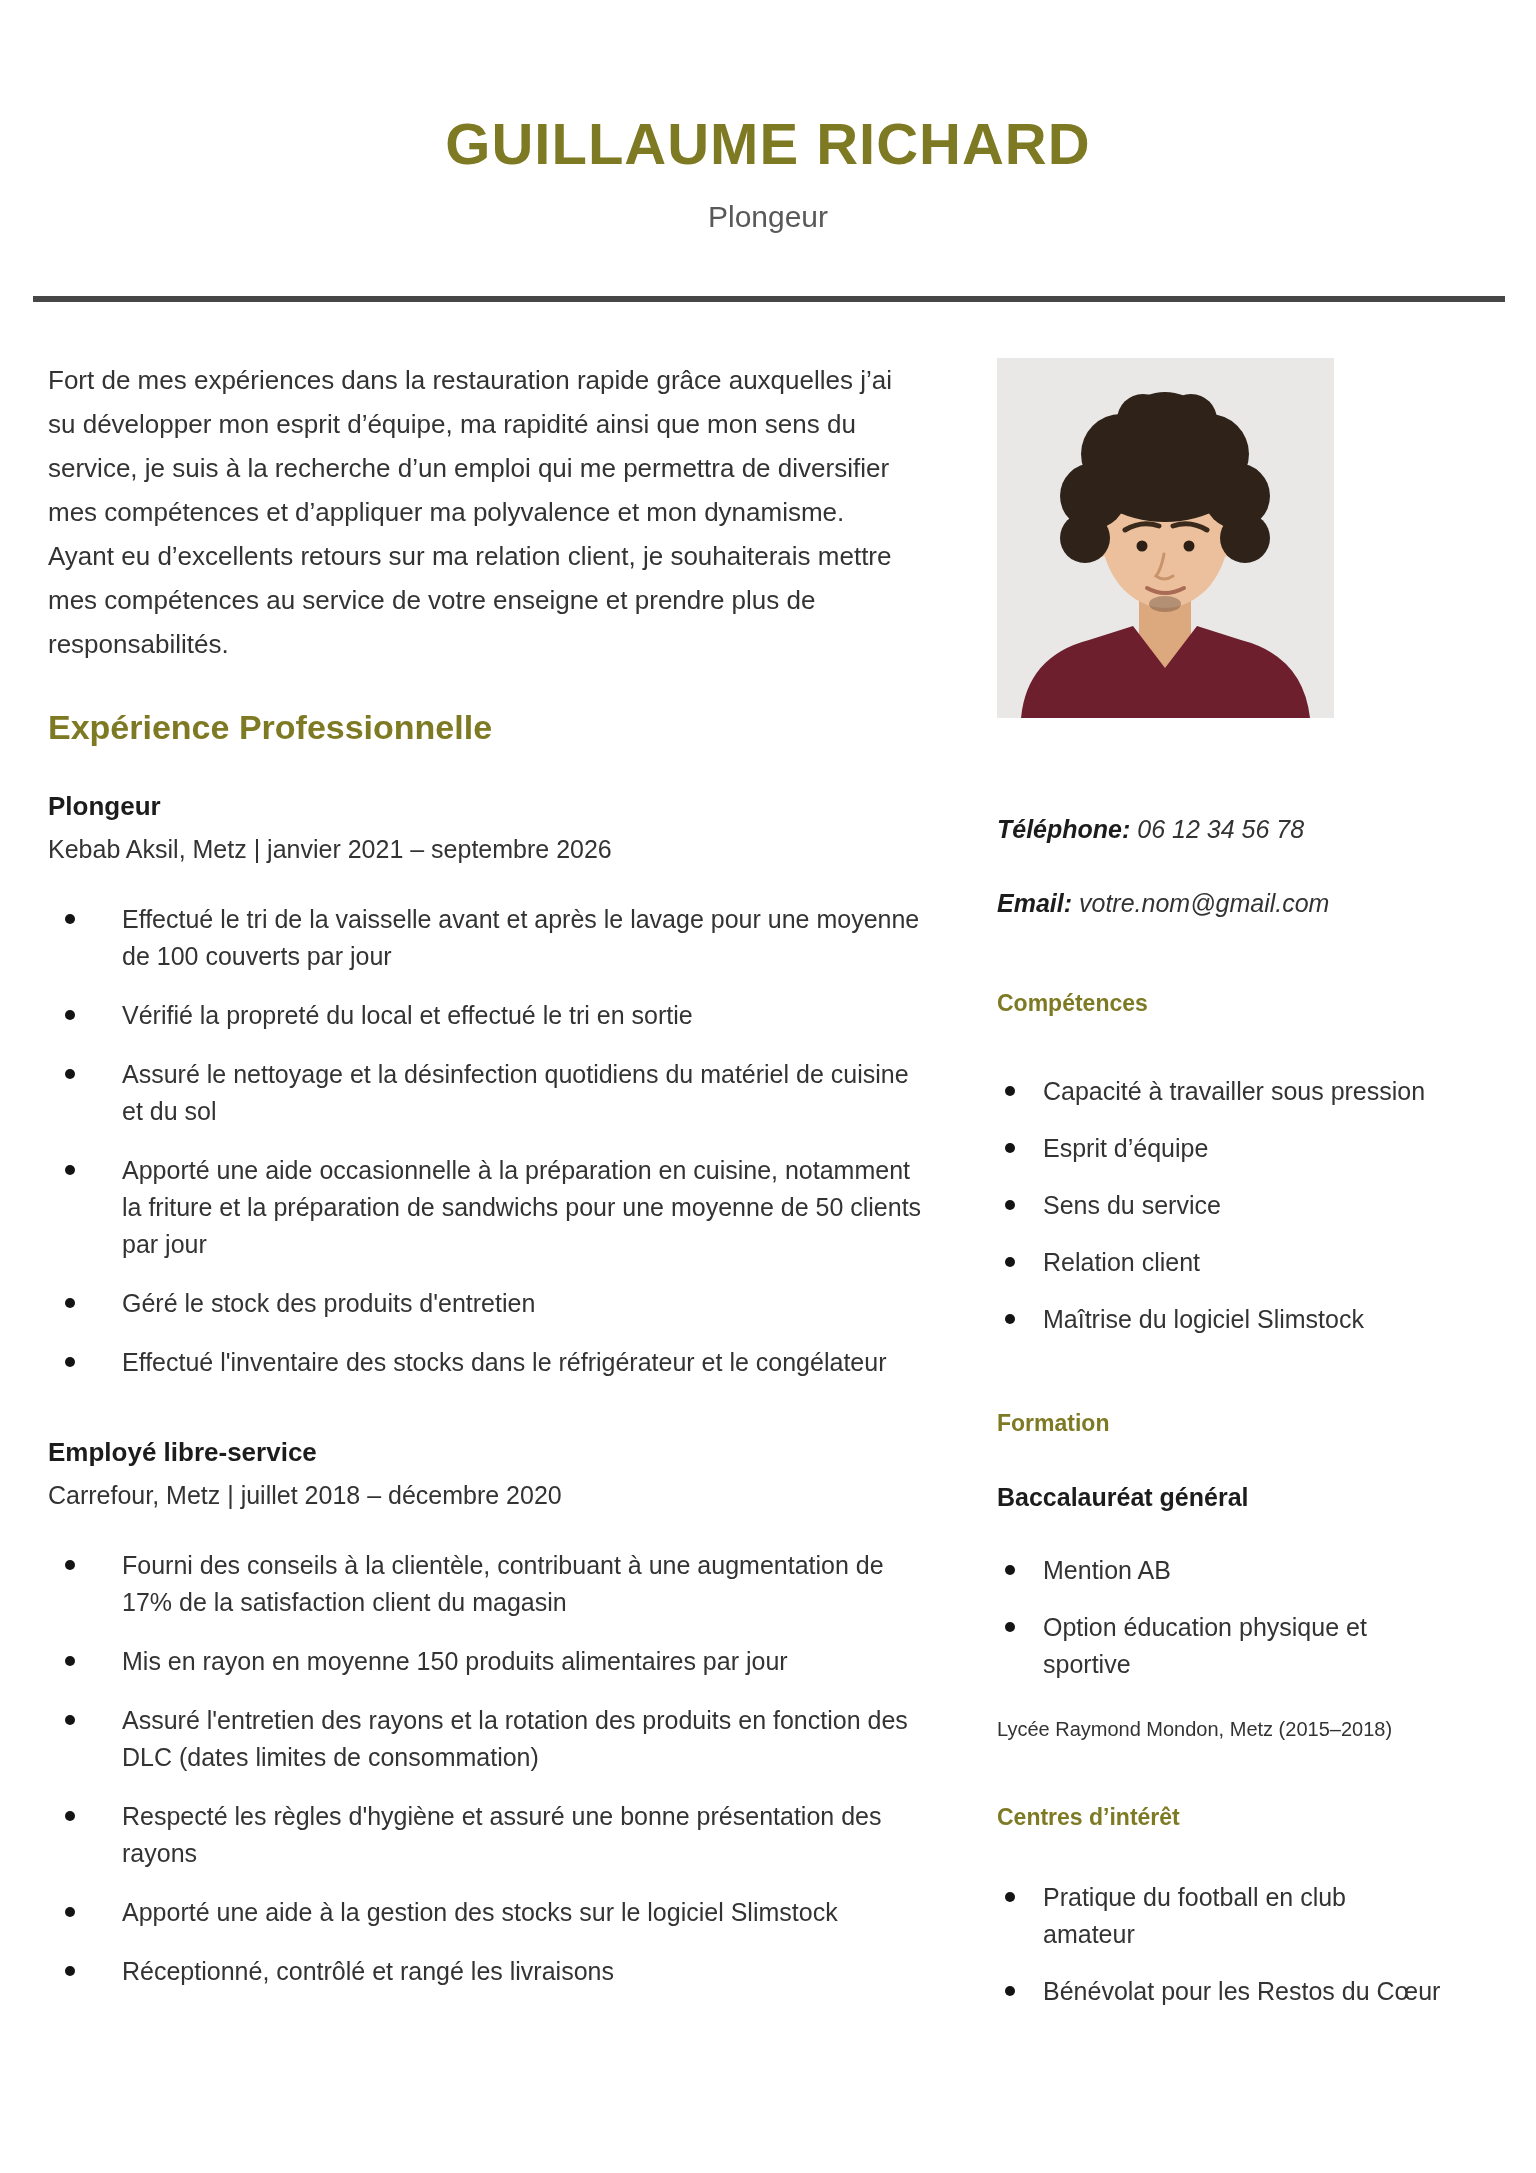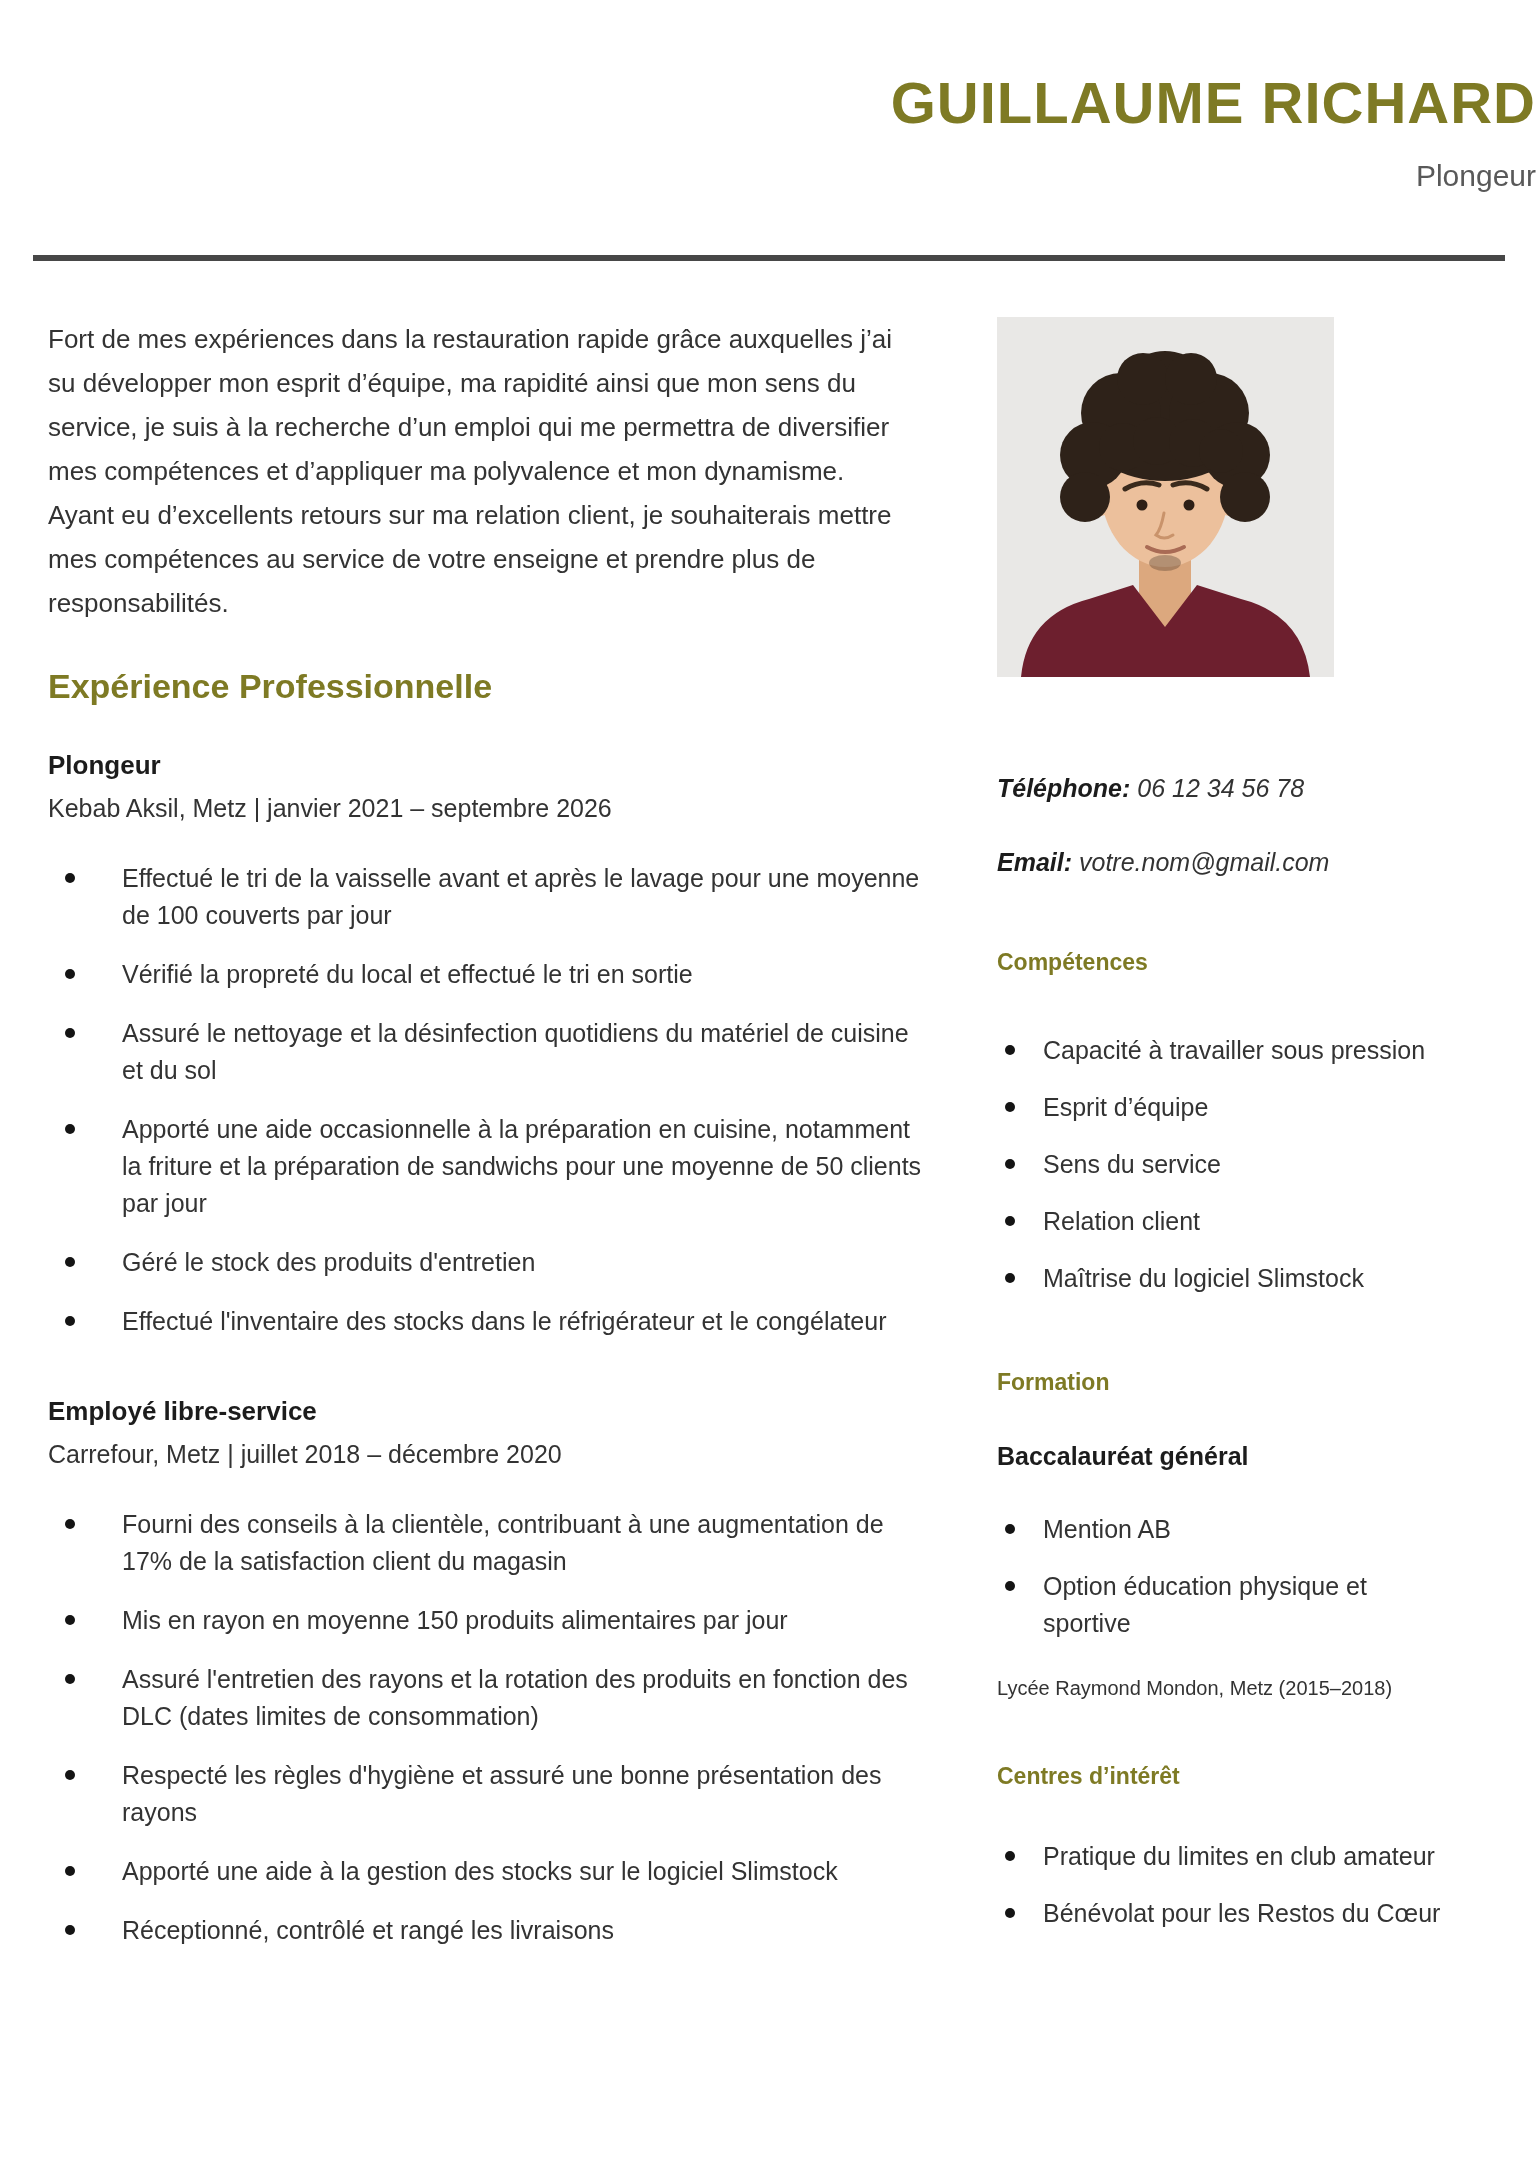--- a/index.html
+++ b/index.html
@@ -22,21 +22,21 @@
     position:relative;
     width:1536px;
     height:2173px;
     margin:0 auto;
     background:#ffffff;
     font-family:"Liberation Sans", sans-serif;
     color:var(--text);
     overflow:hidden;
   }
   
-  .header{padding-top:71px;text-align:right;}
+  .header{padding-top:112px;text-align:center;}
   .name{
     margin:0;
     font-size:58px;
     line-height:1.1;
     font-weight:700;
     letter-spacing:1px;
     color:var(--accent);
   }
   .subtitle{
     margin-top:24px;
@@ -354,21 +354,21 @@
             <span>Option éducation physique et sportive</span>
           </li>
         </ul>
       <div class="school">Lycée Raymond Mondon, Metz (2015–2018)</div>
 
       <h2 class="side-heading interests">Centres d’intérêt</h2>
       <ul class="bullets interest-list">
 
           <li>
             <span class="dot"></span>
-            <span>Pratique du limites en club amateur</span>
+            <span>Pratique du football en club amateur</span>
           </li>
 
           <li>
             <span class="dot"></span>
             <span>Bénévolat pour les Restos du Cœur</span>
           </li>
         </ul>
 
     </aside>
   </div>

